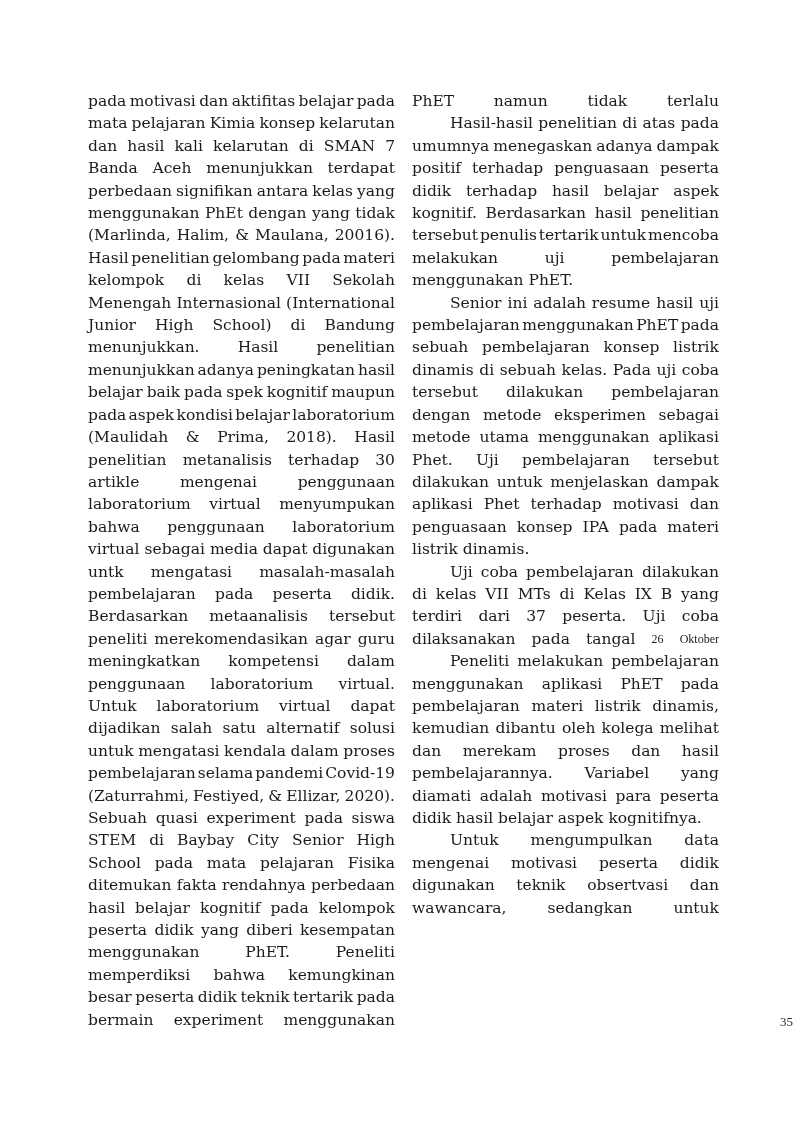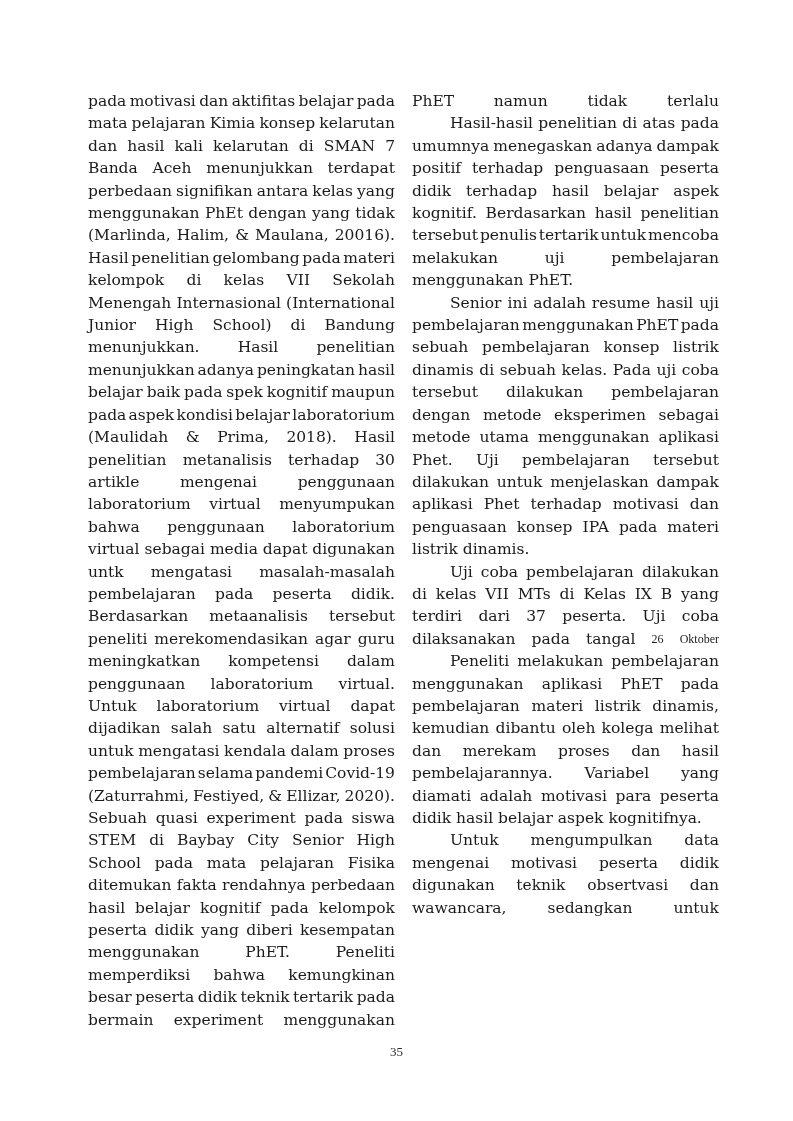--- a/index.html
+++ b/index.html
@@ -42,23 +42,23 @@
     font-size: 15.5px;
     font-weight: bold;
   }
   .alt {
     font-family: Liberation Serif, serif;
     font-size: 12px;
   }
   .page-number {
     position: absolute;
     left: 0;
-    top: 1044px;
+    top: 1014px;
     width: 100%;
-    text-align: center;
+    text-align: right;
     font-family: "Liberation Serif", serif;
     font-size: 13px;
     color: #2a2a2a;
   }
 </style>
 </head>
 <body>
 
 <div class="page">
   <div class="text-block">

